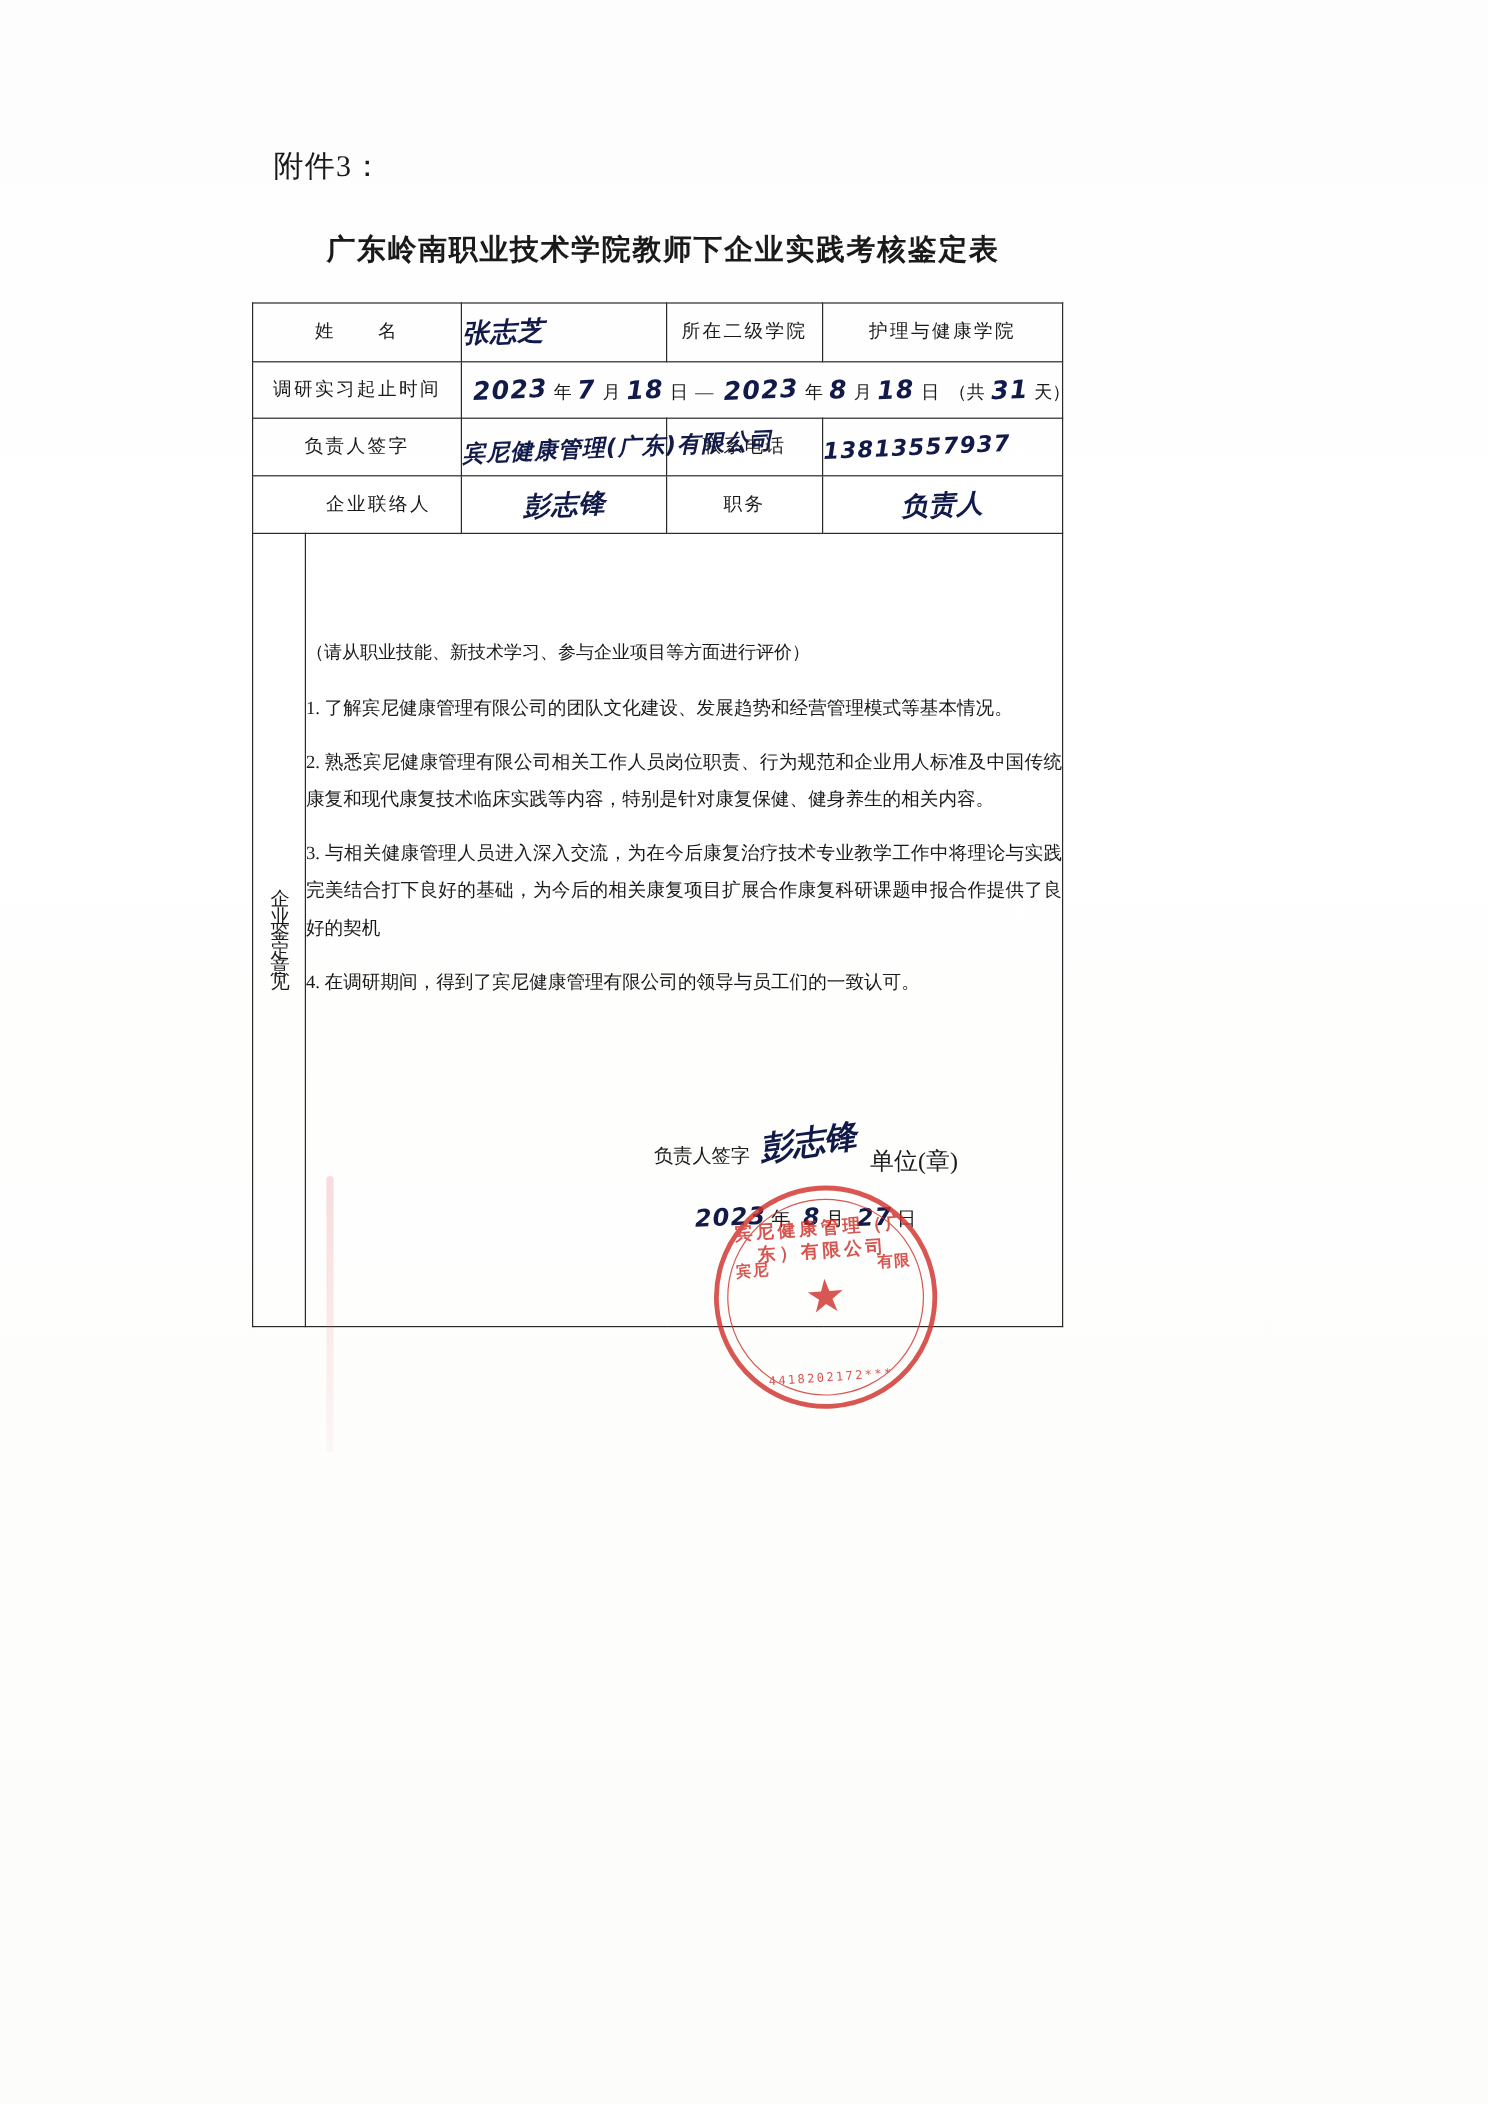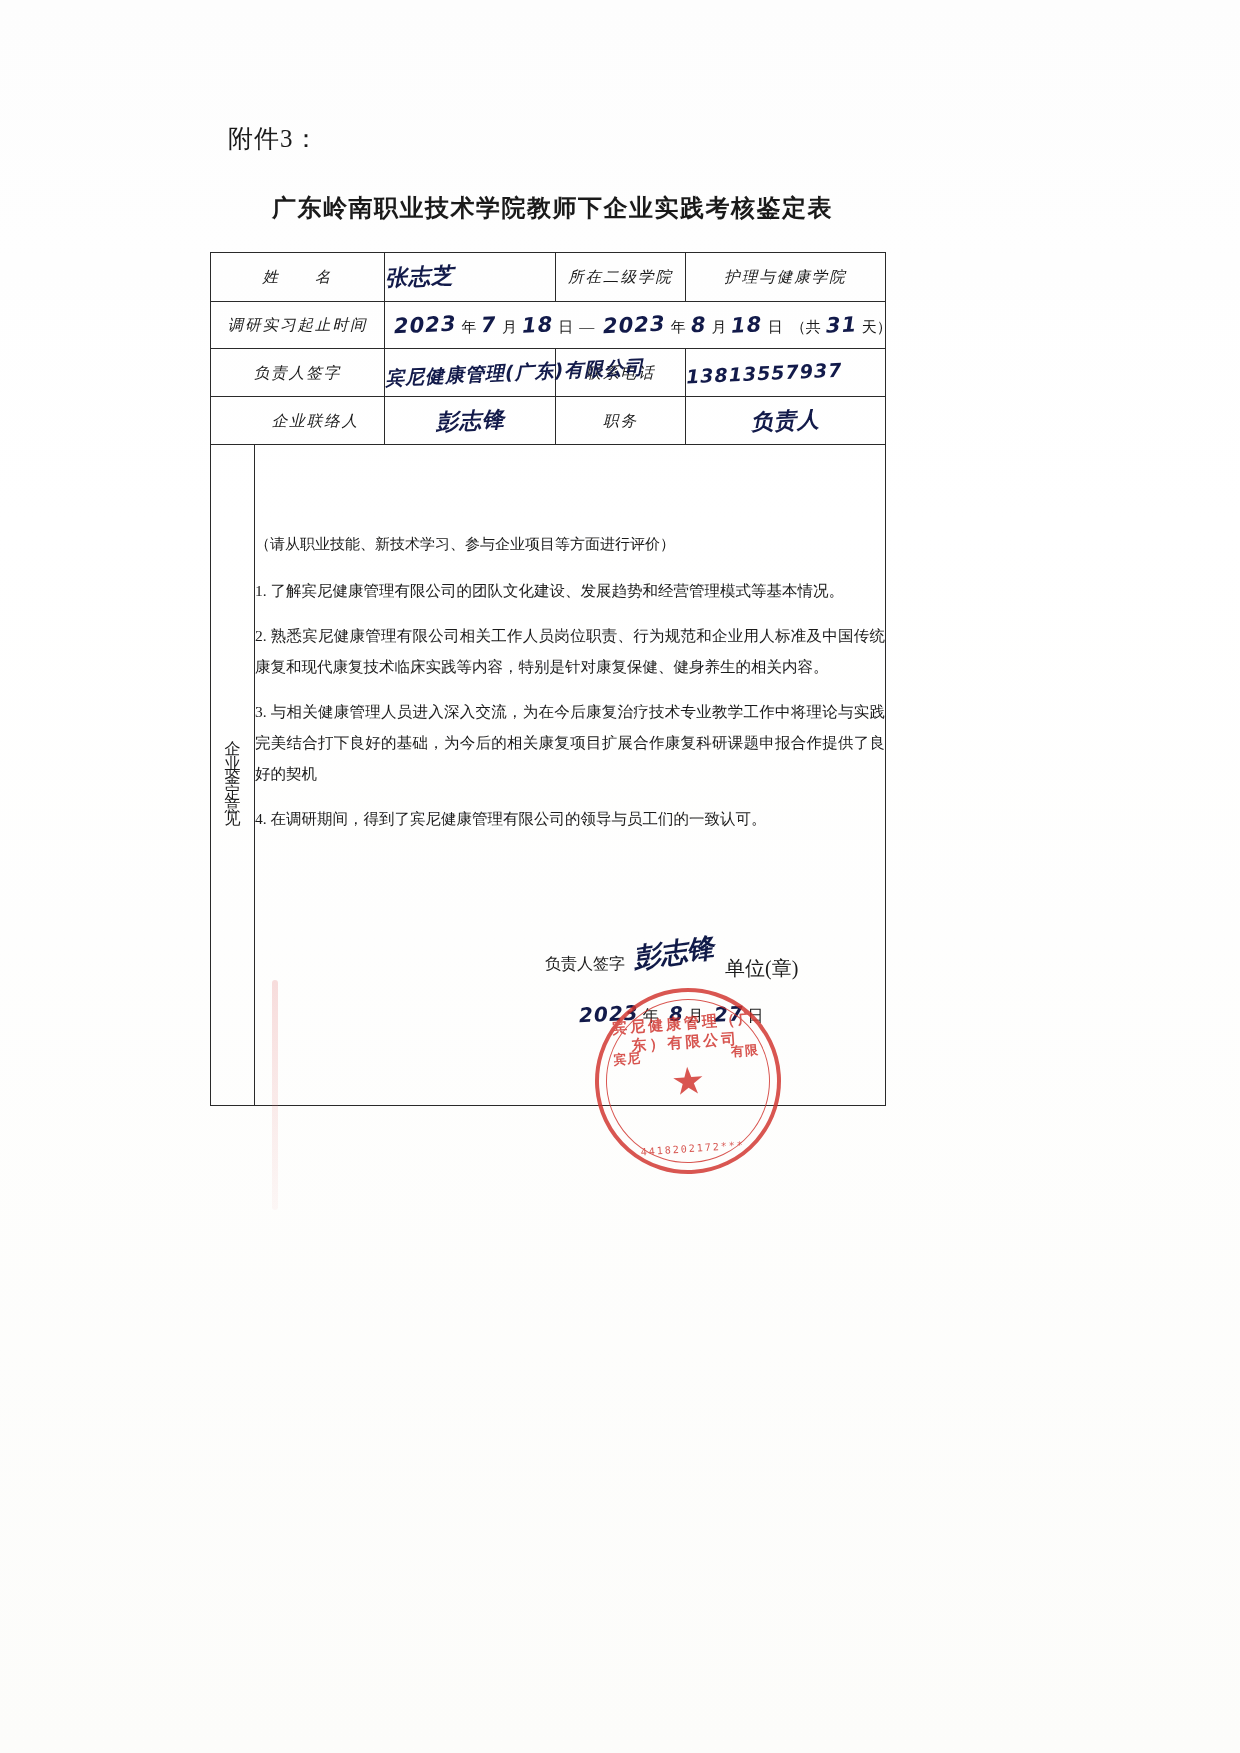--- a/index.html
+++ b/index.html
@@ -58,21 +58,20 @@
     font-size: 15.5px;
     padding: 0;
     vertical-align: middle;
   }
 
   .lbl {
     text-align: center;
     letter-spacing: 2px;
     font-size: 15.5px;
     line-height: 1.4;
-    font-style: italic;
   }
 
   .hand {
     font-family: "DejaVu Sans", sans-serif;
     color: #121a4a;
     font-size: 22px;
     font-style: italic;
     font-weight: bold;
     transform: rotate(-2.5deg);
     display: inline-block;

